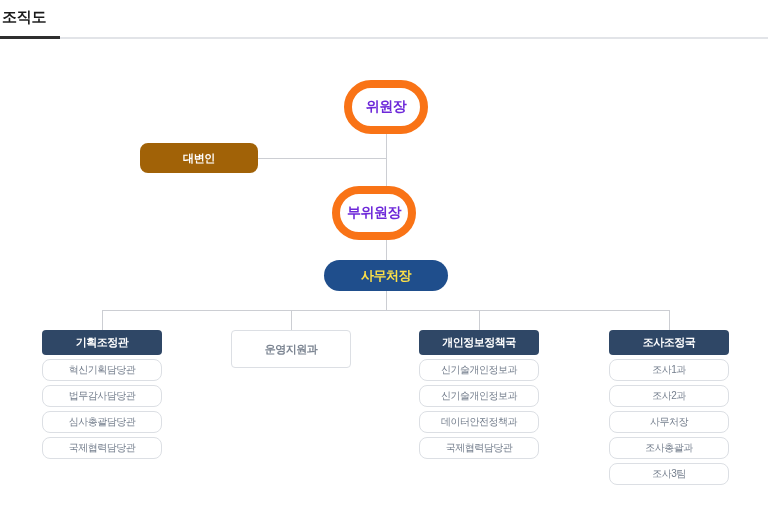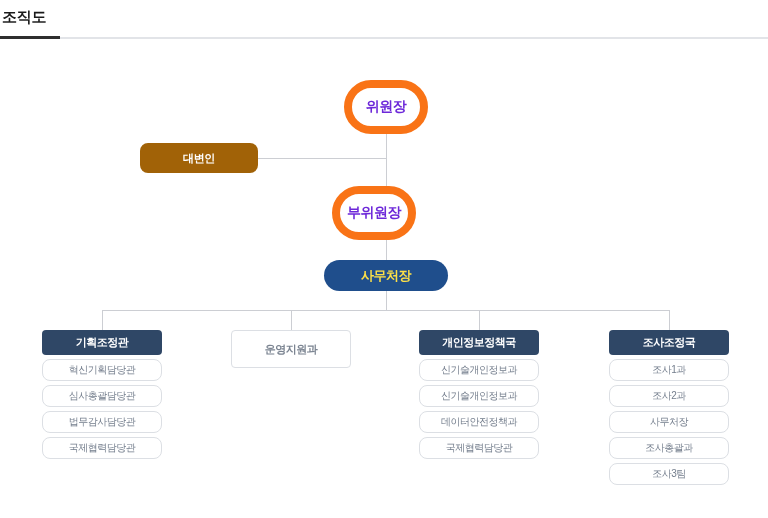--- a/index.html
+++ b/index.html
@@ -207,22 +207,22 @@
   <div class="line-h" style="left:102px; top:270px; width:568px;"></div>
 
   <div class="line-v" style="left:102px; top:270px; height:20px;"></div>
   <div class="line-v" style="left:291px; top:270px; height:20px;"></div>
   <div class="line-v" style="left:479px; top:270px; height:20px;"></div>
   <div class="line-v" style="left:669px; top:270px; height:20px;"></div>
 
   <div class="dept-col" style="left:42px; top:290px;">
     <div class="dept-head">기획조정관</div>
     <div class="dept-item">혁신기획담당관</div>
+    <div class="dept-item">법무감사담당관</div>
     <div class="dept-item">심사총괄담당관</div>
-    <div class="dept-item">법무감사담당관</div>
     <div class="dept-item">국제협력담당관</div>
   </div>
 
   <div class="dept-col" style="left:231px; top:290px;">
     <div class="dept-head light">운영지원과</div>
   </div>
 
   <div class="dept-col" style="left:419px; top:290px;">
     <div class="dept-head">개인정보정책국</div>
     <div class="dept-item">신기술개인정보과</div>

